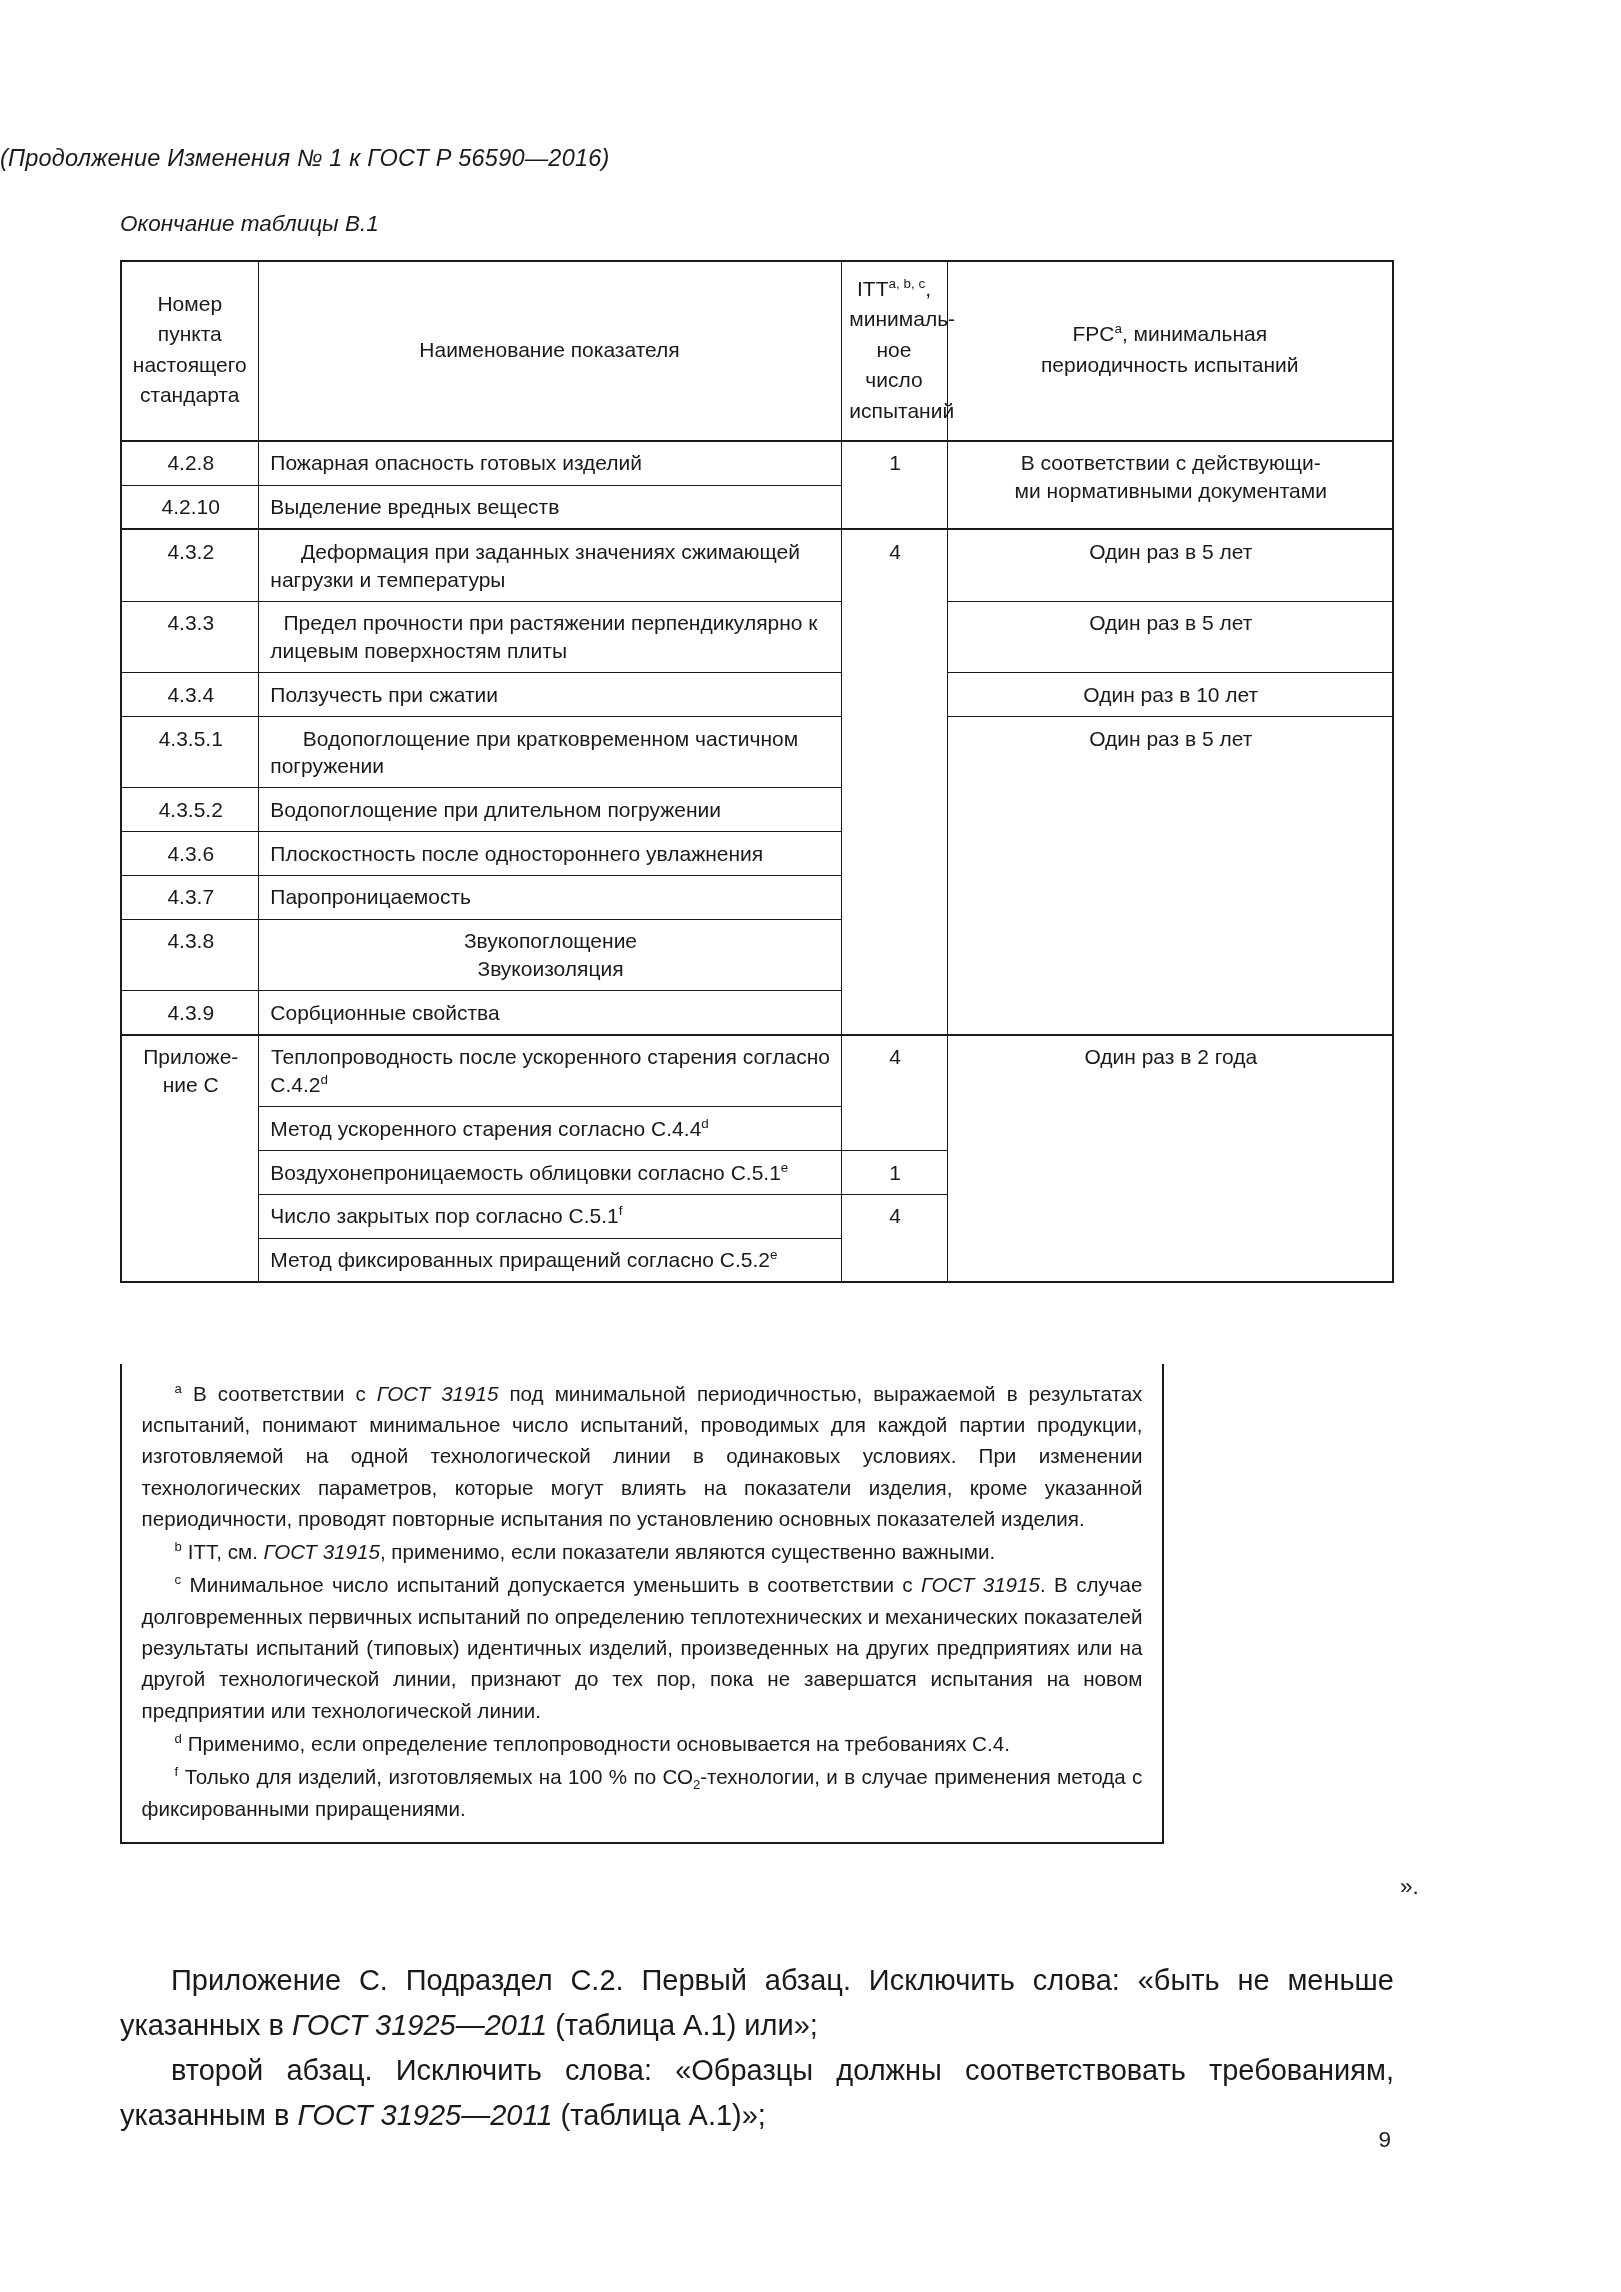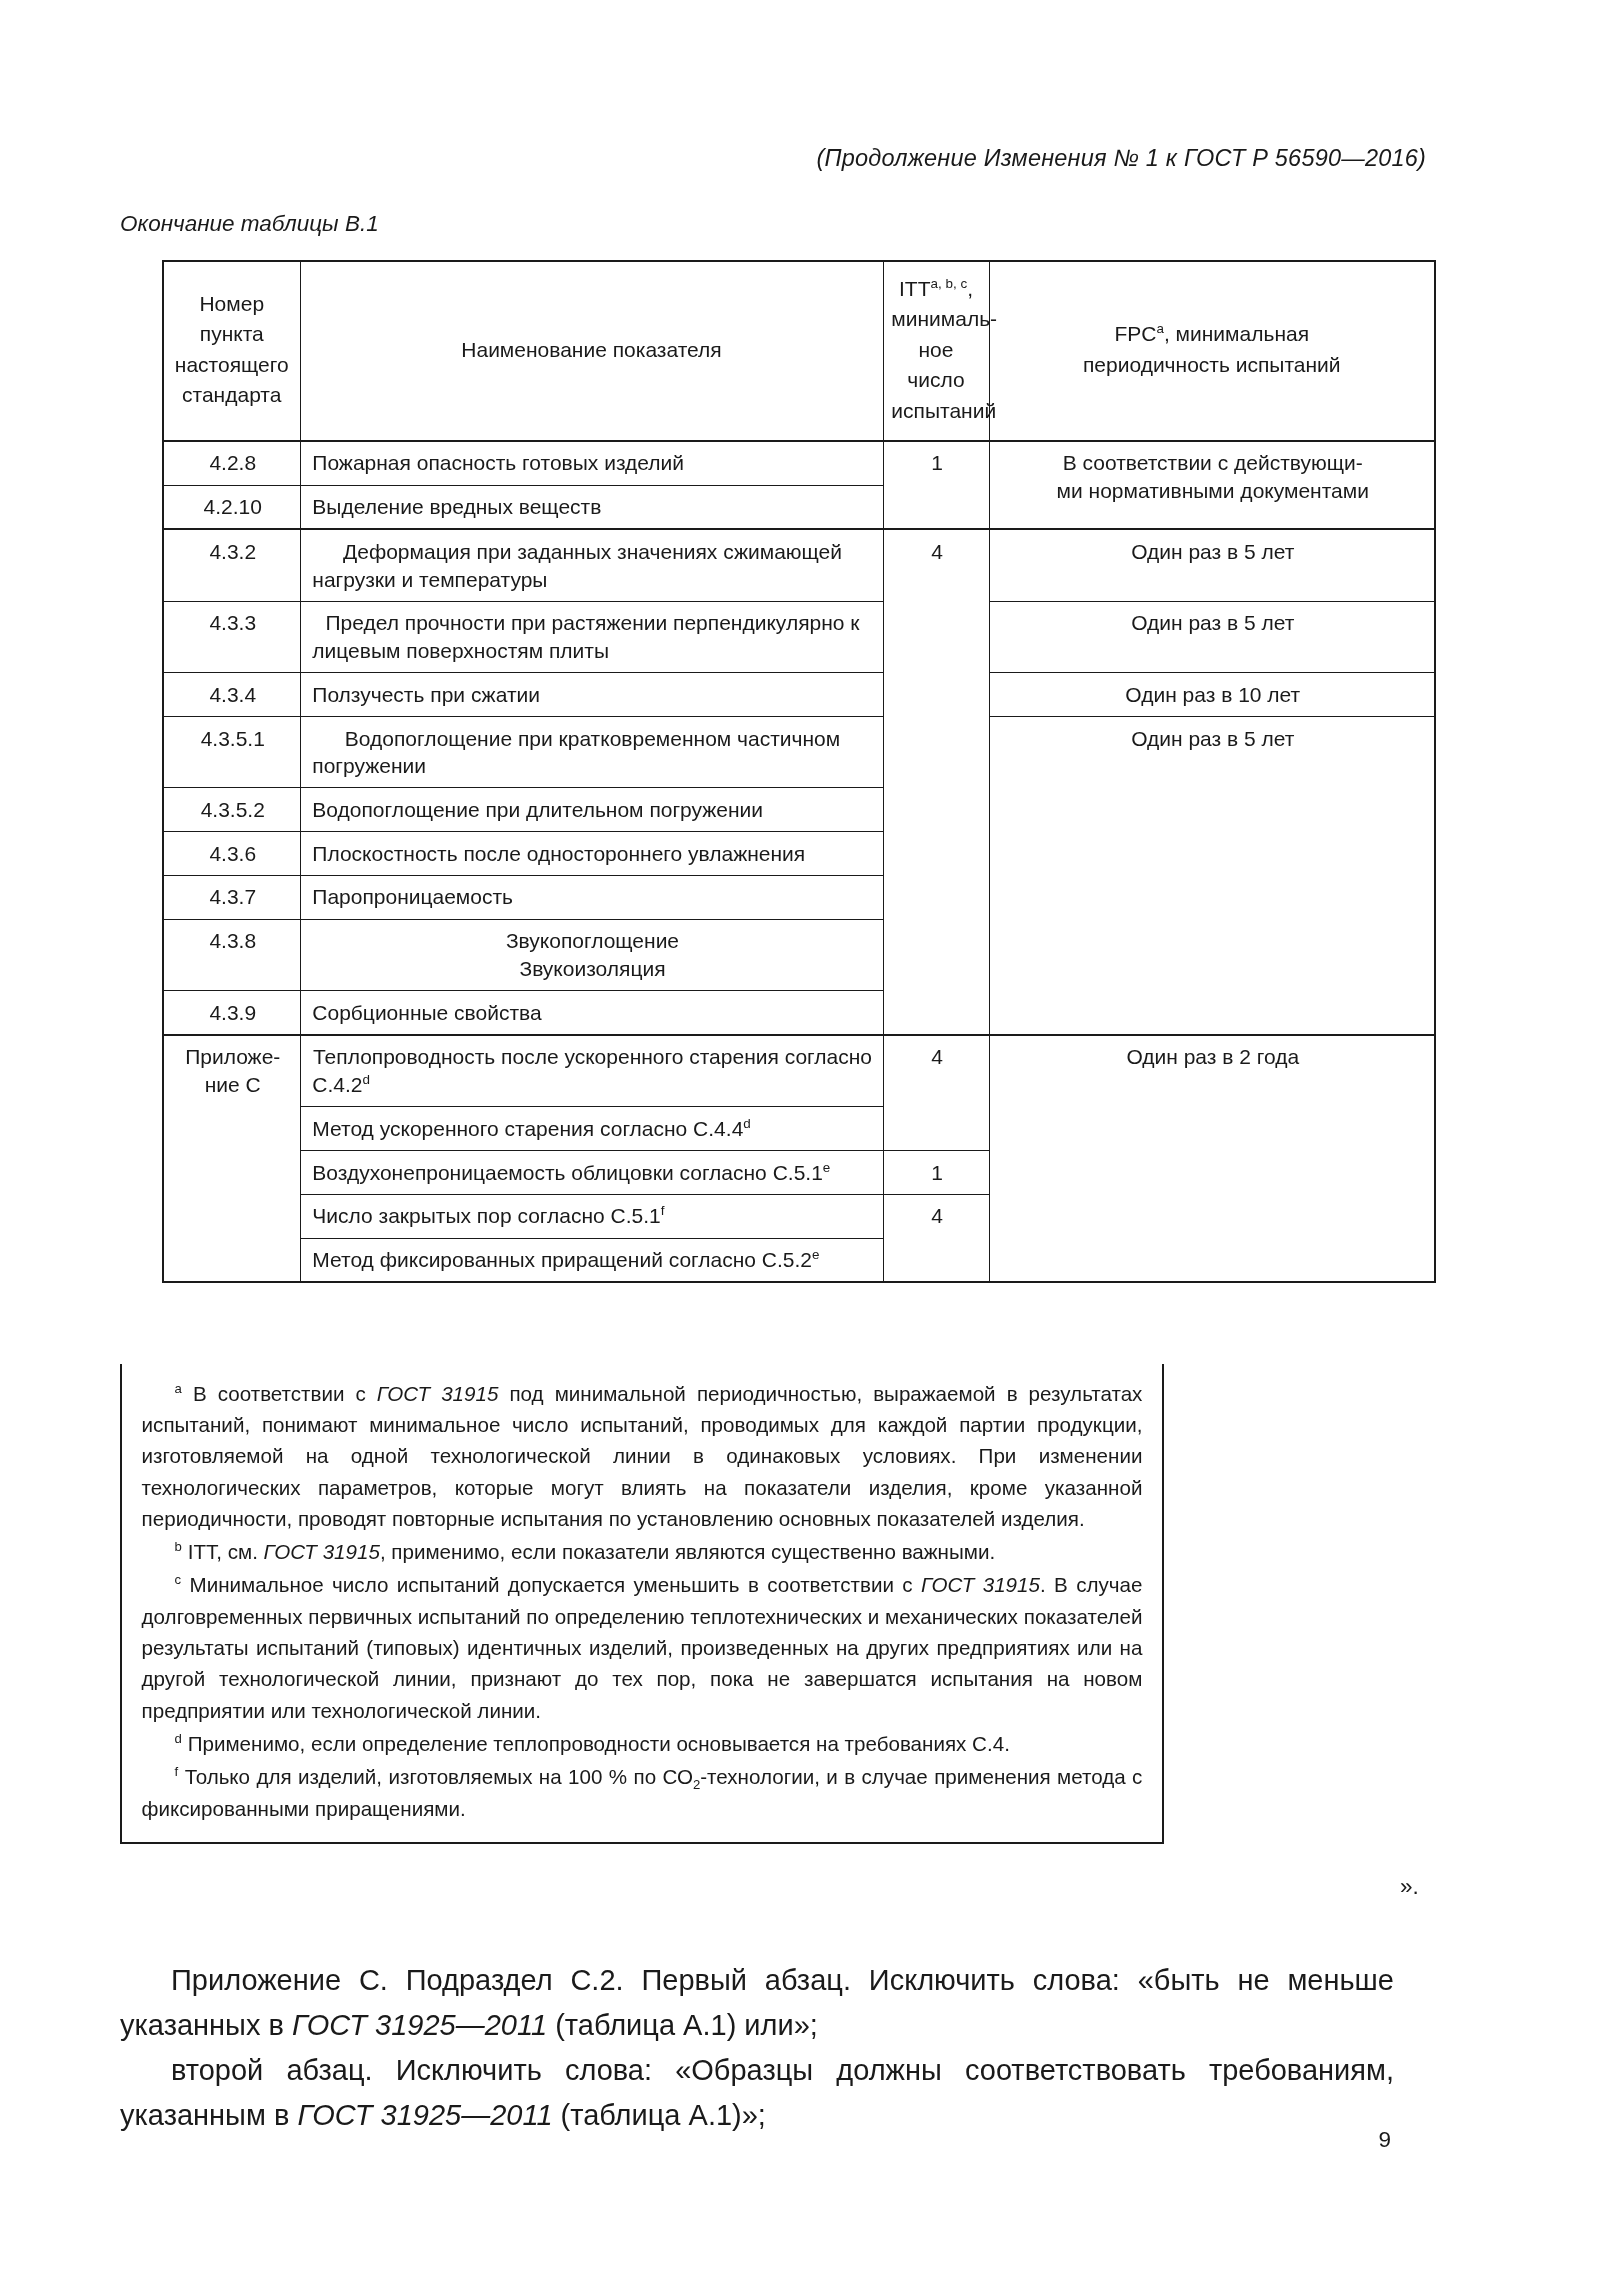--- a/index.html
+++ b/index.html
@@ -23,21 +23,21 @@
     height: 2293px;
     overflow: hidden;
   }
 
   
   .running-head {
     position: absolute;
     left: 0;
     top: 145px;
     width: 1426px;
-    text-align: right;
+    text-align: left;
     font-style: italic;
     font-size: 23.5px;
     letter-spacing: 0.2px;
   }
 
   
   .table-caption {
     position: absolute;
     left: 120px;
     top: 211px;
@@ -51,21 +51,20 @@
     left: 120px;
     top: 260px;
     width: 1272px;
   }
   table.gost {
     border-collapse: collapse;
     table-layout: fixed;
     width: 1272px;
     font-size: 21px;
     line-height: 1.3;
-    margin-left: 42px;
   }
   table.gost col.c1 { width: 137px; }
   table.gost col.c2 { width: 583px; }
   table.gost col.c3 { width: 106px; }
   table.gost col.c4 { width: 446px; }
 
   table.gost td, table.gost th {
     border: 1px solid #1a1a1a;
     padding: 7.8px 9.8px 7.8px 11.8px;
     vertical-align: top;

